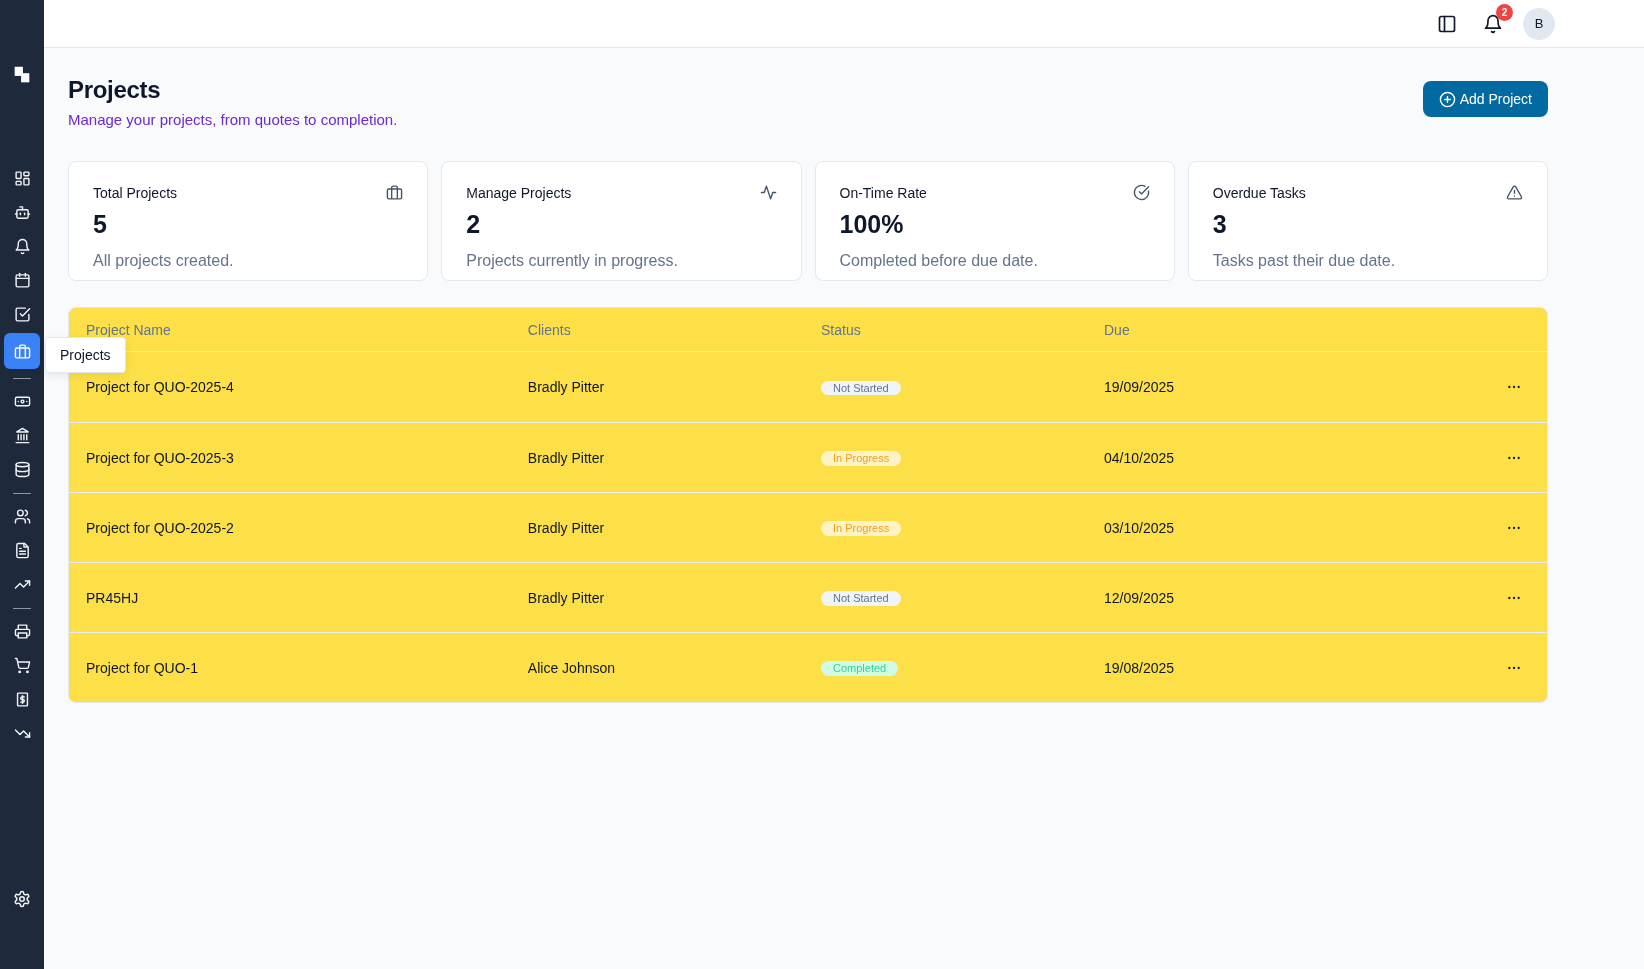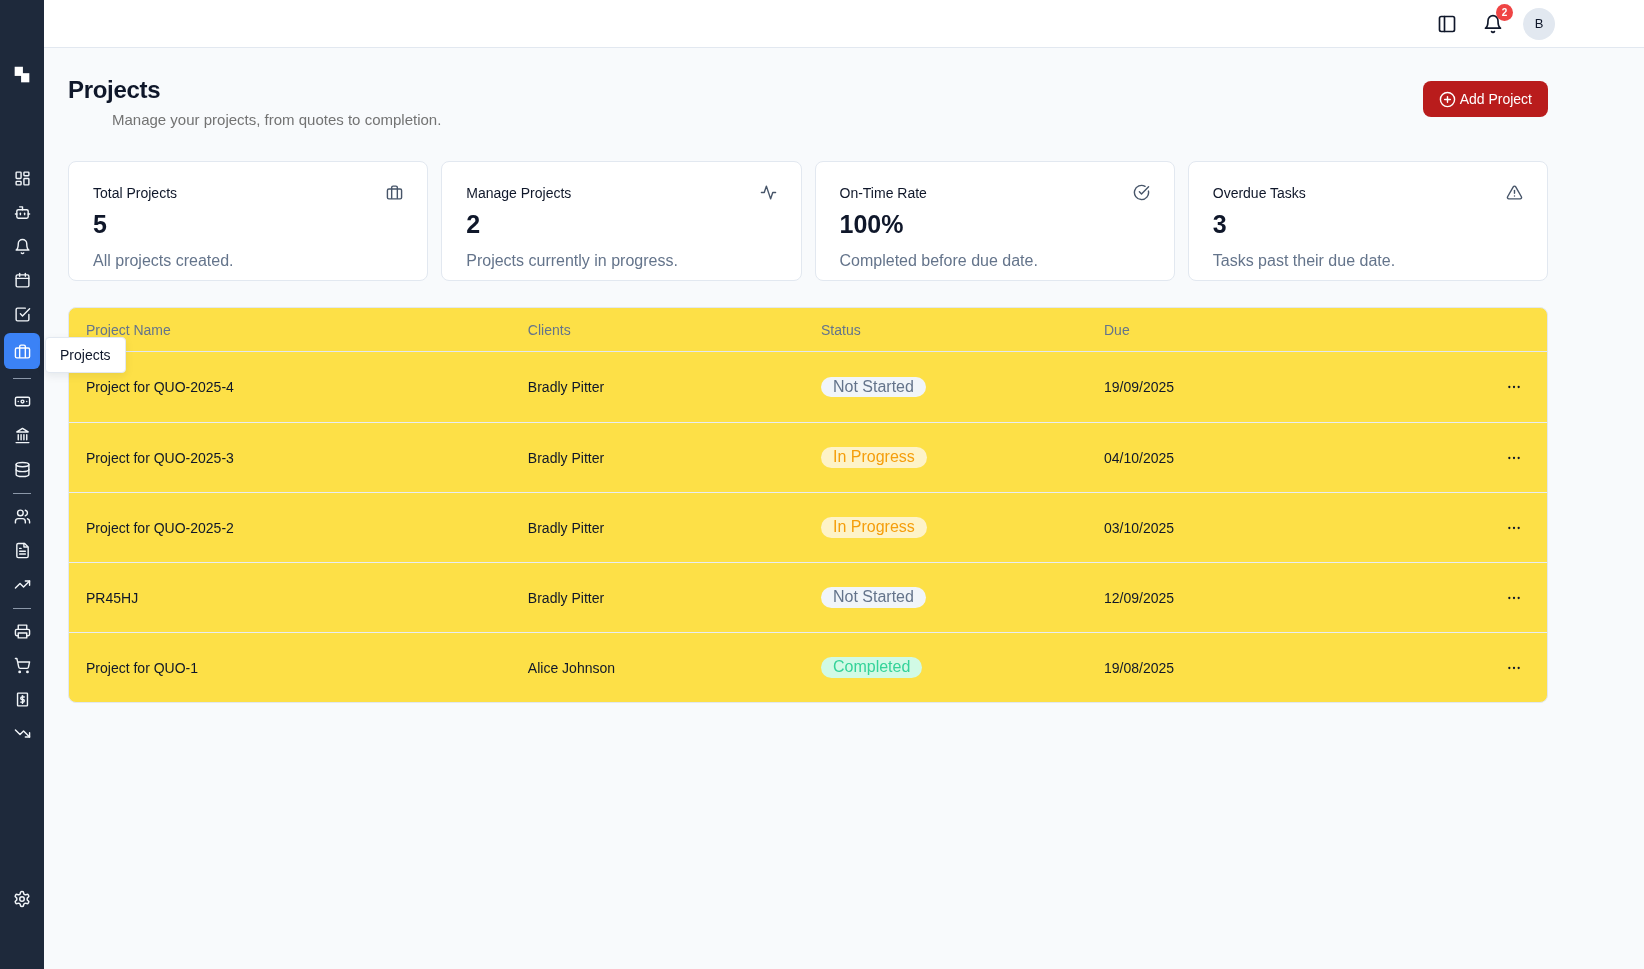--- a/index.html
+++ b/index.html
@@ -65,24 +65,24 @@
   .avatar {
     width: 32px; height: 32px; border-radius: 50%; background: #e2e8f0;
     color: #0f172a; font-size: 13px; font-weight: 500; border: none; cursor: pointer;
     display: flex; align-items: center; justify-content: center;
   }
 
   
   .main { margin-left: 44px; padding: 28px 96px 0 24px; }
   .page-head { display: flex; justify-content: space-between; align-items: flex-start; }
   .page-title { font-size: 24px; font-weight: 700; letter-spacing: -0.3px; color: #0f172a; }
-  .page-subtitle { margin-top: 7px; font-size: 15px; color: #737373; margin-left: 44px; }
+  .page-subtitle { margin-top: 7px; font-size: 15px; color: #6d28d9; }
   .add-btn {
     margin-top: 5px; height: 36px; padding: 0 16px; border: none; border-radius: 8px;
-    background: #b91c1c; color: #ffffff; font-size: 14px; font-family: inherit;
+    background: #0369a1; color: #ffffff; font-size: 14px; font-family: inherit;
     display: flex; align-items: center; gap: 4px; cursor: pointer;
   }
   .add-btn svg { width: 17px; height: 17px; }
 
   
   .stats { margin-top: 33px; display: grid; grid-template-columns: repeat(4, 1fr); gap: 13px; }
   .stat-card {
     background: #ffffff; border: 1px solid #e2e8f0; border-radius: 8px;
     height: 120px; padding: 22px 24px;
   }
@@ -101,21 +101,21 @@
   .thead, .trow {
     display: grid; grid-template-columns: 30.6% 20.3% 19.6% 1fr 56px;
     align-items: center; padding: 0 17px;
   }
   .thead { height: 44px; color: #64748b; font-size: 14px; border-bottom: 1px solid #e2e8f0; }
   .trow { height: 70px; font-size: 14px; color: #0f172a; }
   .trow + .trow { border-top: 1px solid #e7edf3; }
   .cell-due { font-weight: 500; }
   .badge {
     display: inline-block; padding: 0 12px; border-radius: 999px;
-    font-size: 16px; font-weight: 500; line-height: 1.3;
+    font-size: 11px; font-weight: 500; line-height: 1.3;
   }
   .badge.neutral { background: #f1f5f9; color: #64748b; }
   .badge.warning { background: #fef3c7; color: #f59e0b; }
   .badge.success { background: #d1fae5; color: #34d399; }
   .cell-actions { display: flex; justify-content: flex-end; }
   .dots-btn {
     width: 32px; height: 32px; border: none; background: transparent; color: #0f172a;
     display: flex; align-items: center; justify-content: center; cursor: pointer; border-radius: 6px;
   }
   .dots-btn svg { width: 16px; height: 16px; }

